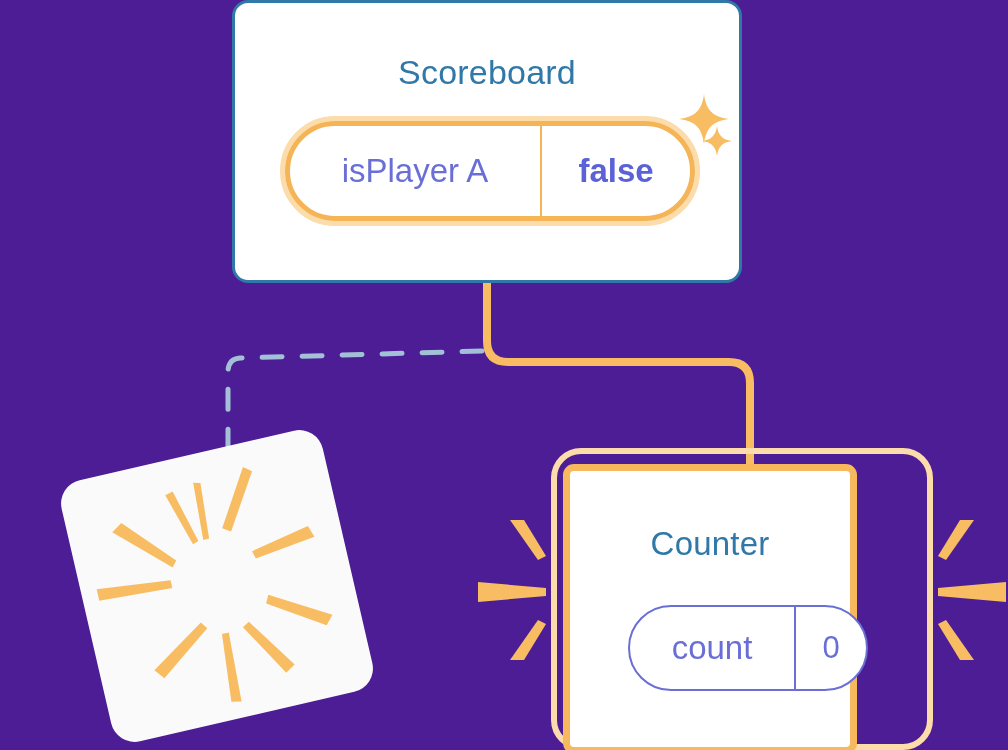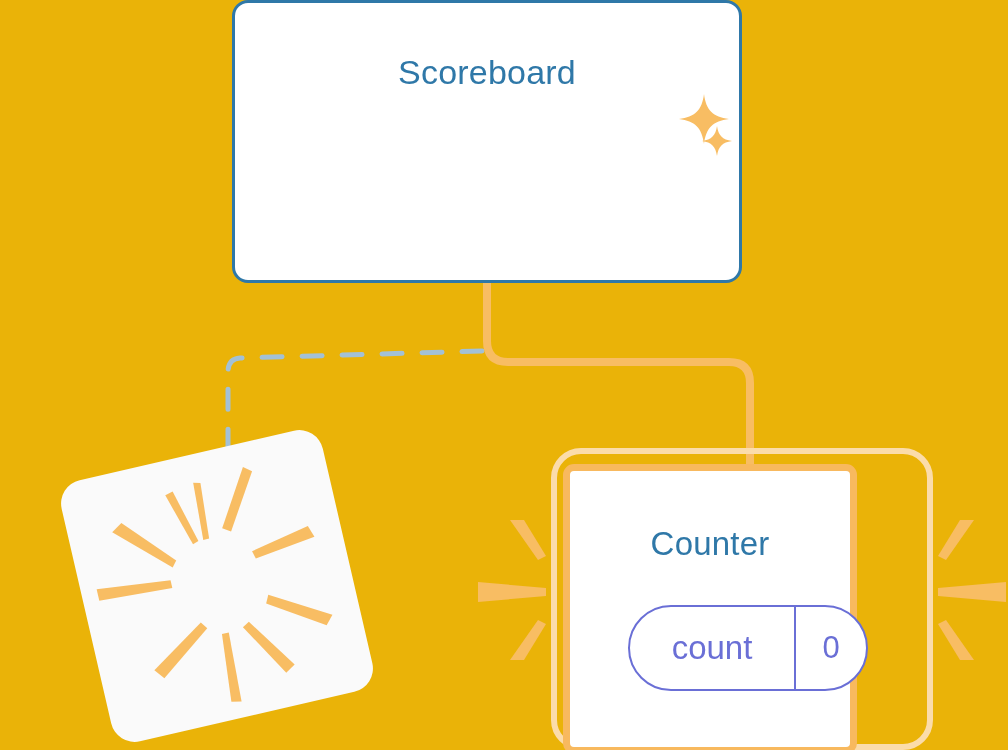--- a/index.html
+++ b/index.html
@@ -10,21 +10,21 @@
   body {
     width: 1008px;
     height: 750px;
     font-family: "Liberation Sans", sans-serif;
     overflow: hidden;
   }
   #stage {
     position: relative;
     width: 1008px;
     height: 750px;
-    background: #eab308;
+    background: #4c1d95;
     overflow: hidden;
   }
 
   
   #connectors {
     position: absolute;
     left: 0; top: 0;
     width: 1008px;
     height: 750px;
     pointer-events: none;
@@ -199,20 +199,27 @@
   <svg id="connectors" viewBox="0 0 1008 750" width="1008" height="750">
 
     <path d="M 482,351 L 240,358 Q 228,359 228,372 L 228,468" fill="none" stroke="#a3c1d6" stroke-width="5" stroke-linecap="round" stroke-dasharray="20 20"></path>
 
     <path d="M 487,283 L 487,341 Q 487,362 508,362 L 729,362 Q 750,362 750,383 L 750,470" fill="none" stroke="#f8bd63" stroke-width="8" stroke-linecap="butt"></path>
   </svg>
 
   <div class="card-scoreboard">
     <div class="card-title">Scoreboard</div>
 
+    <div class="pill-glow-wrap">
+      <div class="pill-glow"></div>
+      <div class="pill-orange">
+        <div class="pill-key">isPlayer A</div>
+        <div class="pill-val">false</div>
+      </div>
+    </div>
   </div>
 
   <svg class="sparkle" style="left:676px; top:91px; width:56px; height:56px;" viewBox="0 0 56 56">
     <path d="M28 3 C30 19 37 26 53 28 C37 30 30 37 28 53 C26 37 19 30 3 28 C19 26 26 19 28 3 Z" fill="#f8bd63"></path>
   </svg>
   <svg class="sparkle" style="left:700px; top:124px; width:34px; height:34px;" viewBox="0 0 34 34">
     <path d="M17 2 C18.4 11.6 22.4 15.6 32 17 C22.4 18.4 18.4 22.4 17 32 C15.6 22.4 11.6 18.4 2 17 C11.6 15.6 15.6 11.6 17 2 Z" fill="#f8bd63"></path>
   </svg>
 
   <div class="card-tilted"></div>

